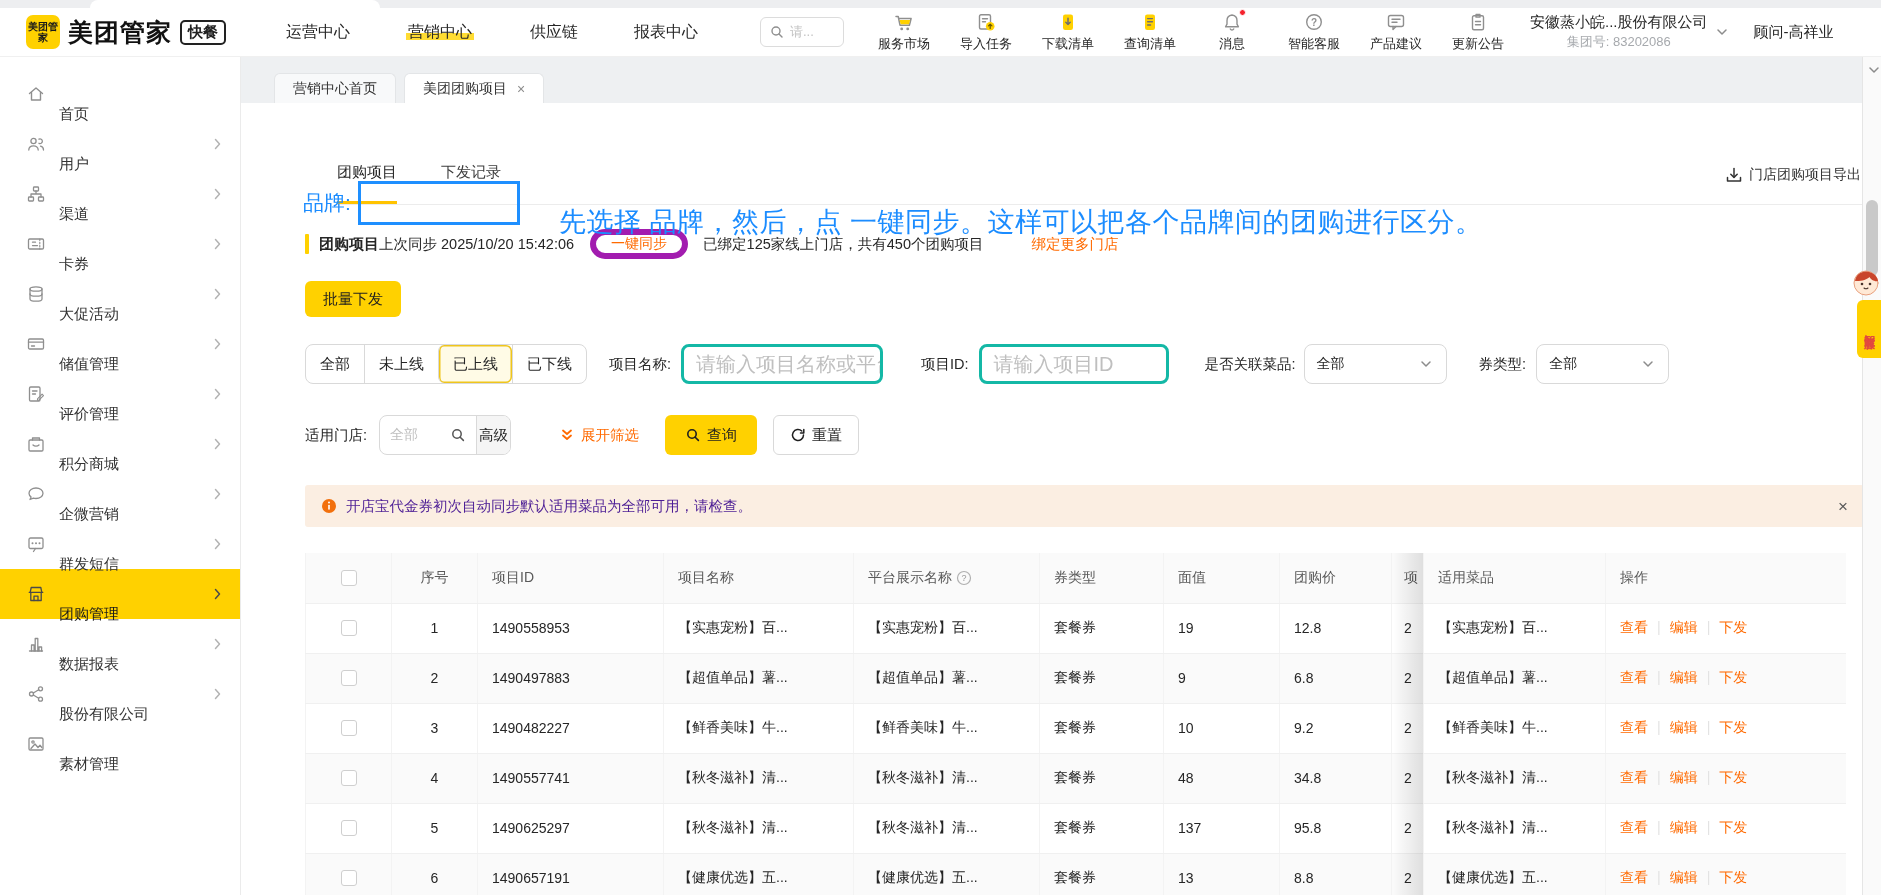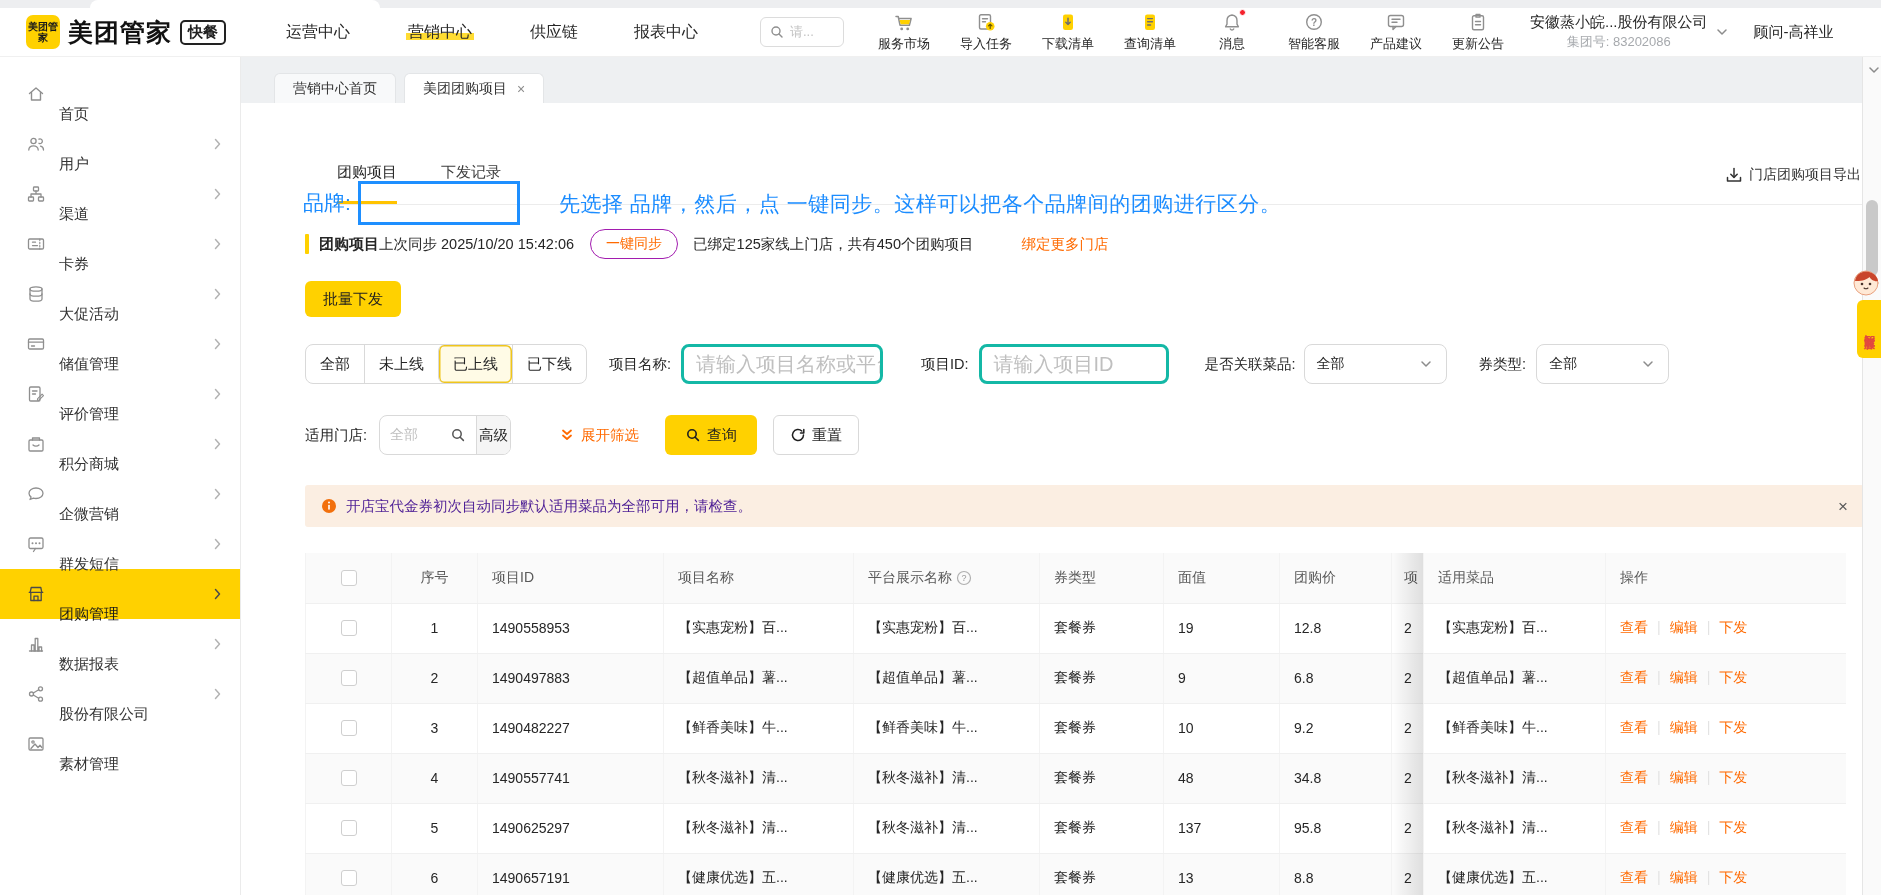--- a/index.html
+++ b/index.html
@@ -51,28 +51,28 @@
   
   .inner-tabs{margin-top:52px;margin-left:32px;height:50px;border-bottom:1px solid #ececec;display:flex;gap:44px;}
   .itab{position:relative;padding-top:8px;font-size:15px;color:#3c3c3c;cursor:pointer;height:100%;}
   .itab.active{color:#1f1f1f;}
   .itab.active::after{content:"";position:absolute;left:0;right:0;bottom:0;height:3px;background:#FFC300;}
   .export-link{position:absolute;right:20px;top:62px;display:flex;align-items:center;gap:5px;font-size:14px;color:#333;cursor:pointer;}
 
   
   .anno-brand{position:absolute;left:62px;top:86px;font-size:21px;color:#1b8cff;z-index:6;}
   .anno-box{position:absolute;left:117px;top:78px;width:162px;height:44px;border:3px solid #1e8fff;z-index:6;background:transparent;}
-  .anno-note{position:absolute;left:318px;top:87px;font-size:21px;color:#1b8cff;z-index:6;white-space:nowrap;letter-spacing:0.5px;}
+  .anno-note{position:absolute;left:318px;top:101px;font-size:27px;color:#1b8cff;z-index:6;white-space:nowrap;letter-spacing:0.5px;}
 
   
   .sync-row{margin-top:24px;height:30px;display:flex;align-items:center;}
   .ybar{width:4px;height:20px;background:#FFD100;border-radius:1px;}
   .sync-title{margin-left:10px;font-size:15px;font-weight:bold;}
   .sync-last{font-size:14.5px;color:#262626;}
-  .sync-btn{margin-left:16px;height:30px;padding:8px 15px;border:1px solid #a21caf;border-radius:15px;background:#fff;color:#ff6a00;font-size:14px;display:flex;align-items:center;cursor:pointer;}
+  .sync-btn{margin-left:16px;height:30px;padding:8px 15px;border:6px solid #a21caf;border-radius:15px;background:#fff;color:#ff6a00;font-size:14px;display:flex;align-items:center;cursor:pointer;}
   .sync-summary{margin-left:15px;font-size:14.5px;}
   .bind-more{margin-left:48px;color:#ff6a00;font-size:14.5px;cursor:pointer;}
 
   .batch-btn{margin-top:22px;height:36px;padding:0 18px;background:#FFD100;border:none;border-radius:6px;font-size:15px;color:#1f1f1f;cursor:pointer;display:inline-flex;align-items:center;}
 
   
   .filter1{margin-top:27px;display:flex;align-items:center;height:40px;}
   .seg{display:inline-flex;border:1px solid #d9d9d9;border-radius:8px;overflow:hidden;height:40px;background:#fff;}
   .seg-item{padding:0 14px;line-height:38px;font-size:15px;color:#262626;border-left:1px solid #d9d9d9;cursor:pointer;}
   .seg-item:first-child{border-left:none;}

